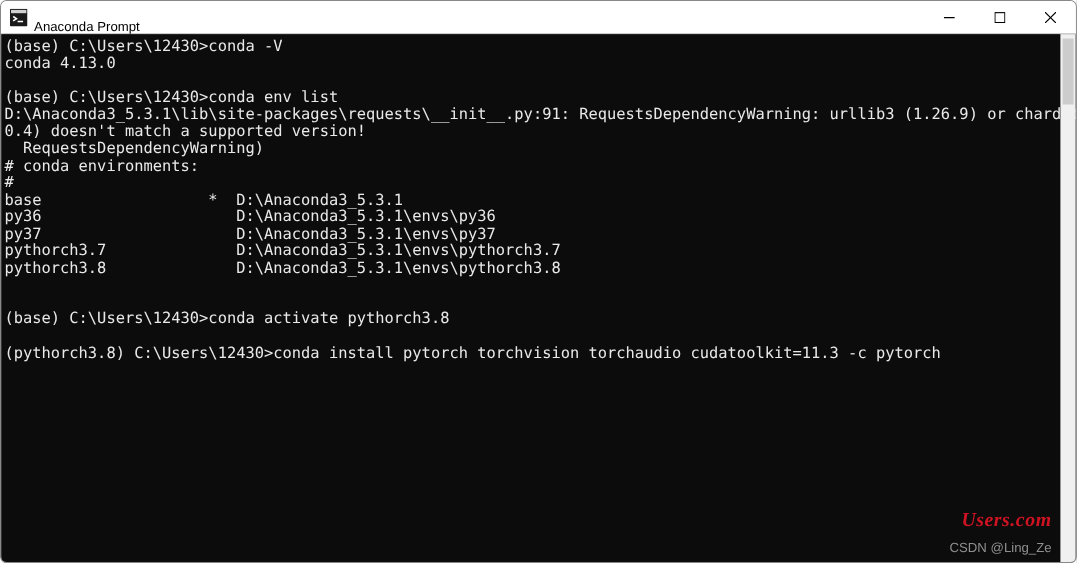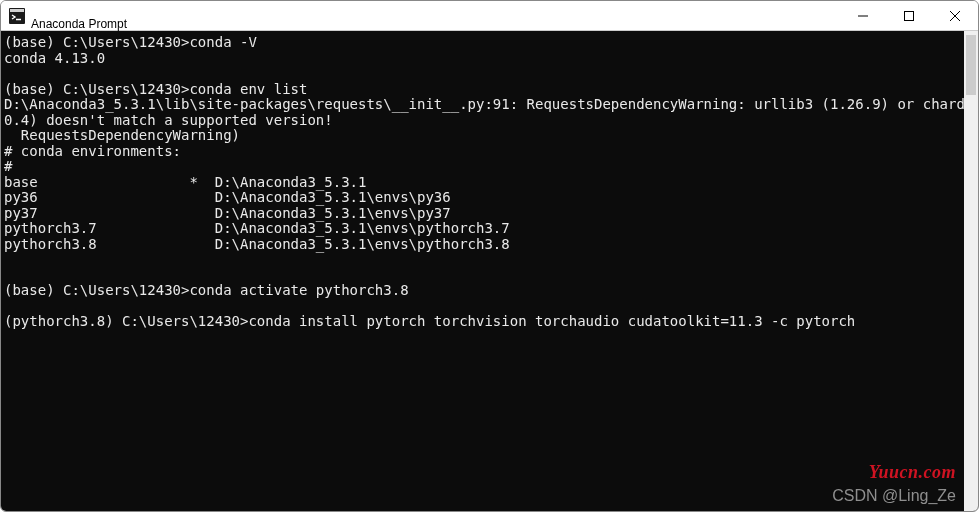--- a/index.html
+++ b/index.html
@@ -88,21 +88,21 @@
     font-weight: bold;
     font-size: 18px;
     letter-spacing: 0.5px;
   }
   .overlay-csdn {
     position: absolute;
     right: 22px;
     bottom: 6px;
     color: #8f8f8f;
     font-family: "Segoe UI", sans-serif;
-    font-size: 16px;
+    font-size: 12px;
   }
 </style>
 </head>
 <body>
 
 <div class="titlebar">
   <span class="app-icon">
     <svg viewBox="0 0 16 16" width="16" height="16">
       <rect x="0" y="0" width="16" height="16" fill="#1a1a1a" rx="1"></rect>
       <rect x="1" y="1" width="14" height="3" fill="#d0d0d0"></rect>
@@ -148,15 +148,15 @@
 pythorch3.7              D:\Anaconda3_5.3.1\envs\pythorch3.7
 pythorch3.8              D:\Anaconda3_5.3.1\envs\pythorch3.8
 
 
 (base) C:\Users\12430&gt;conda activate pythorch3.8
 
 (pythorch3.8) C:\Users\12430&gt;conda install pytorch torchvision torchaudio cudatoolkit=11.3 -c pytorch</div>
   <div class="scrollbar">
     <div class="scrollbar-thumb"></div>
   </div>
-  <div class="overlay-yuucn">Yuucn.com</div>
+  <div class="overlay-yuucn">Users.com</div>
   <div class="overlay-csdn">CSDN @Ling_Ze</div>
 </div>
 
 </body></html>

